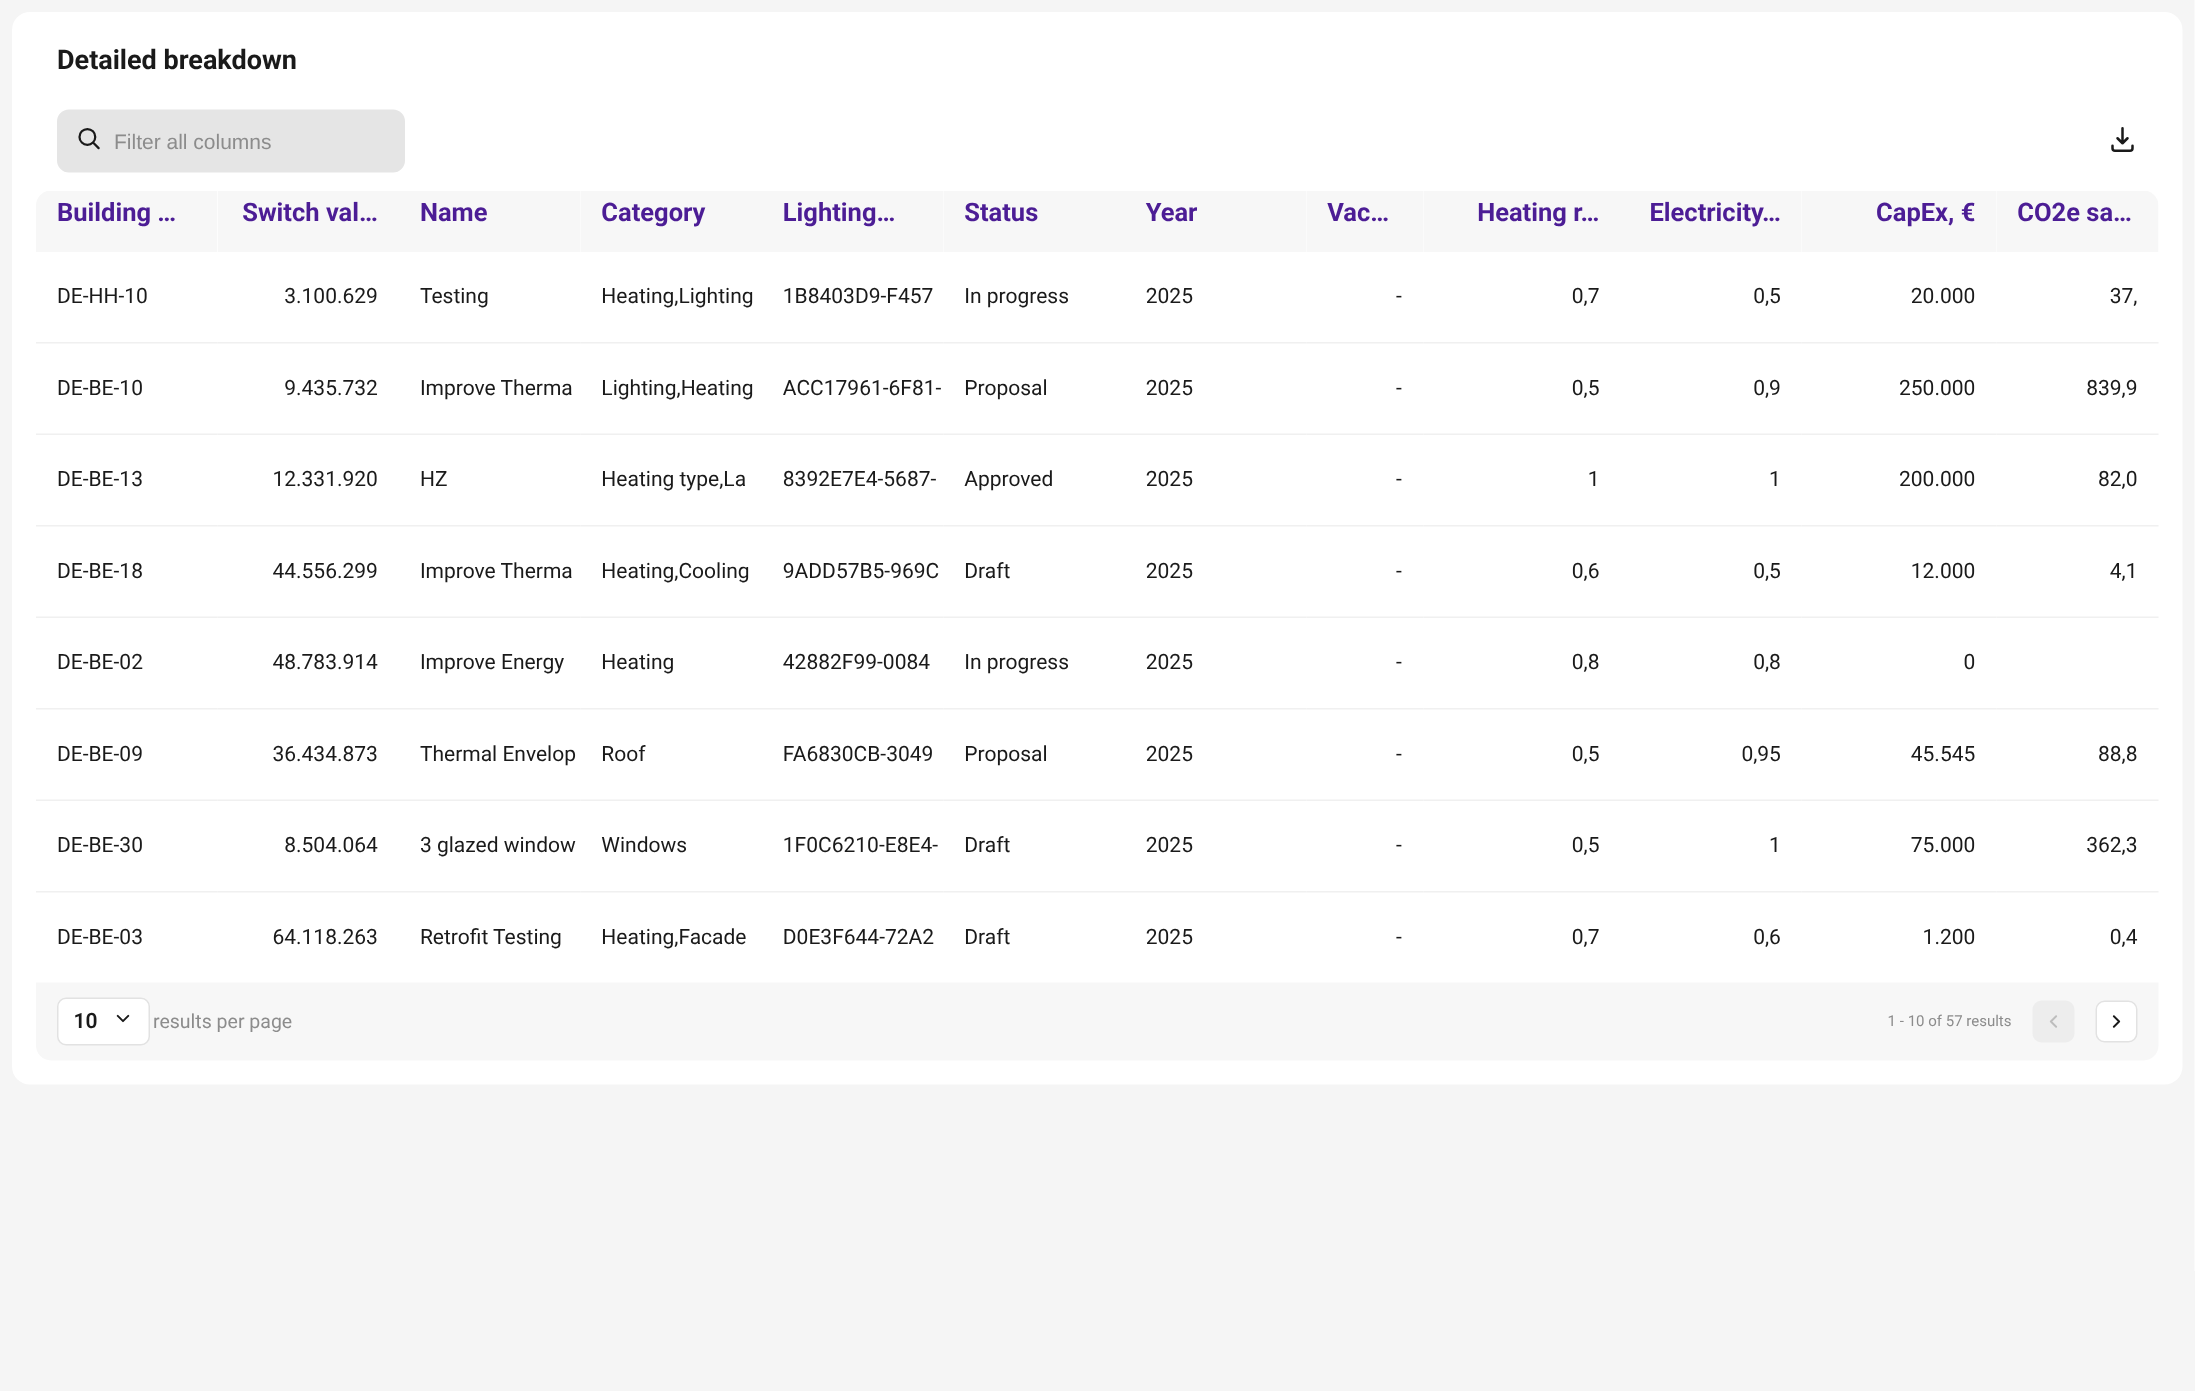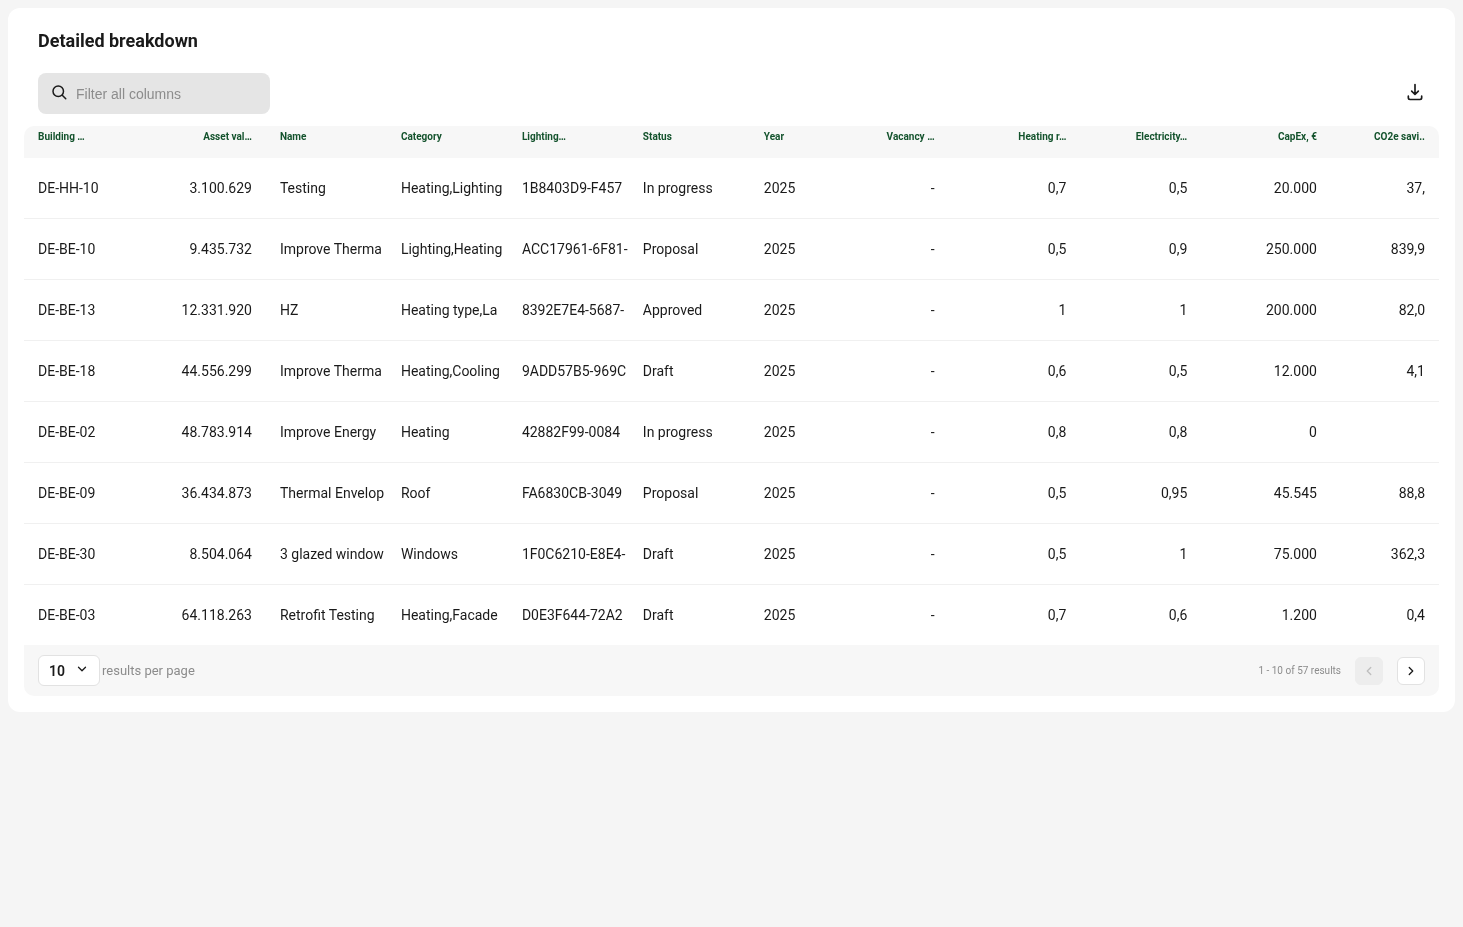--- a/index.html
+++ b/index.html
@@ -60,23 +60,23 @@
   .group-header-row th {
     text-align: left;
     font-weight: 700;
     font-size: 14px;
     padding: 14px 14px 8px 14px;
     color: #1a1a1a;
   }
   .col-header-row th {
     text-align: left;
     font-weight: 700;
-    font-size: 10px;
+    font-size: 17px;
     padding: 5px 14px 16px 14px;
-    color: #14532d;
+    color: #4c1d95;
     white-space: nowrap;
     overflow: hidden;
     text-overflow: ellipsis;
   }
   .col-header-row th.right { text-align: right; }
   thead { background: #f7f7f7; }
   thead tr:first-child th:first-child { border-top-left-radius: 10px; }
   thead tr:first-child th:last-child { border-top-right-radius: 10px; }
   tbody td {
     padding: 22px 14px;
@@ -184,21 +184,21 @@
         <col class="c-year">
         <col class="c-vacancy">
       <col class="c-heat">
         <col class="c-elec">
         <col class="c-capex">
         <col class="c-co2">
     </colgroup>
     <thead>
       <tr class="col-header-row">
         <th>Building …</th>
-        <th class="right">Asset val…</th>
+        <th class="right">Switch val…</th>
         <th>Name</th>
         <th>Category</th>
         <th>Lighting…</th>
         <th>Status</th>
         <th>Year</th>
         <th class="right">Vacancy …</th>
         <th class="right">Heating r…</th>
         <th class="right">Electricity…</th>
         <th class="right">CapEx, €</th>
         <th class="right">CO2e savi..</th>

